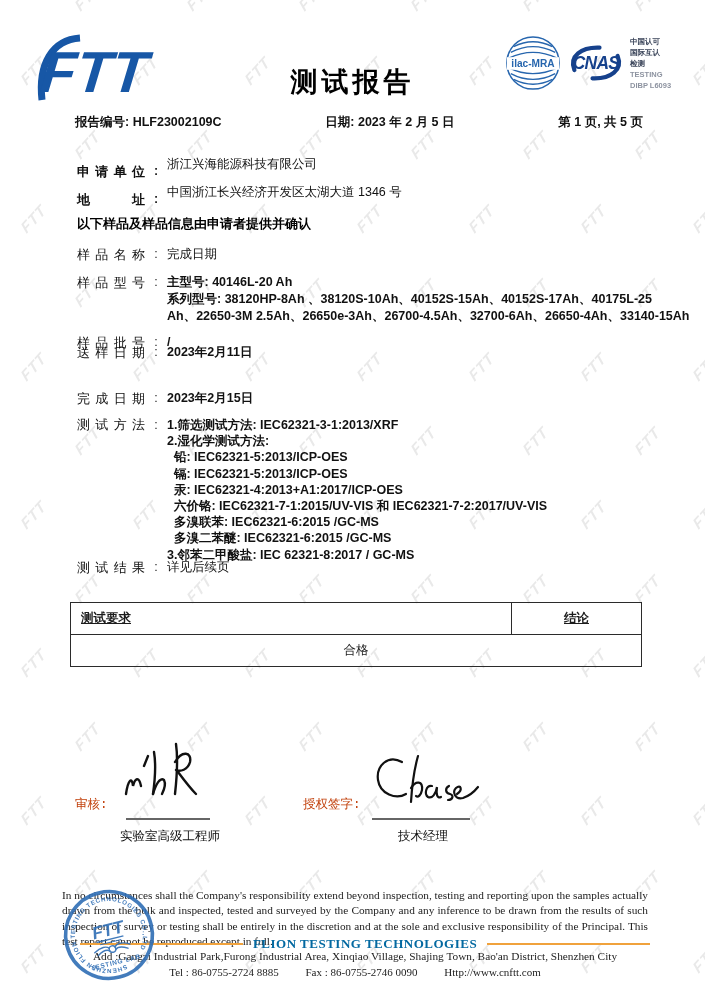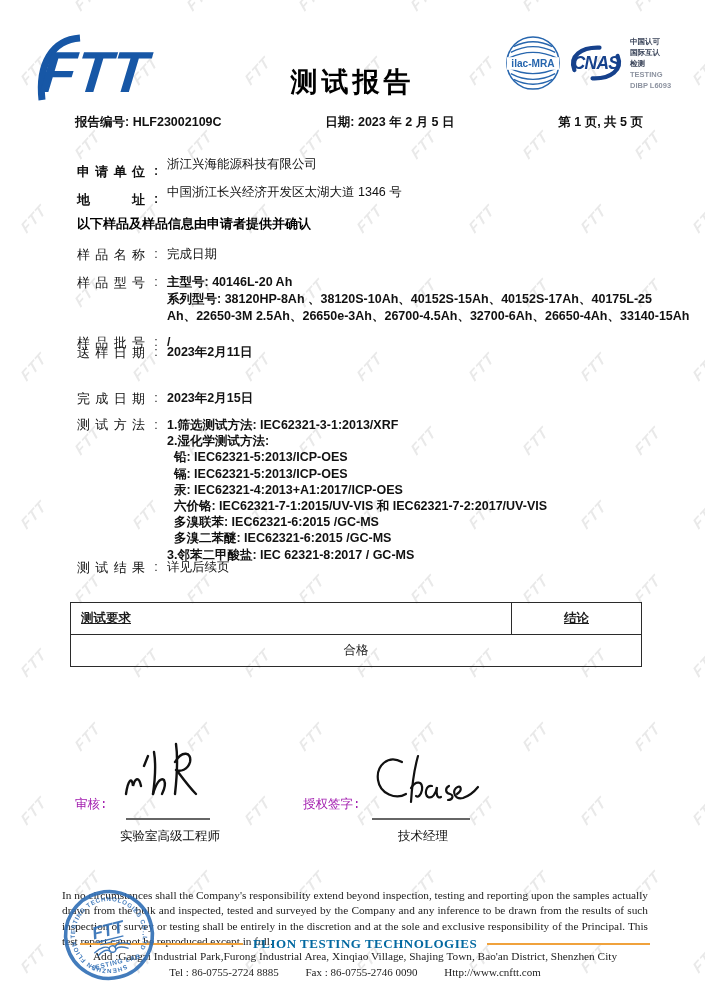--- a/index.html
+++ b/index.html
@@ -32,21 +32,21 @@
   
   .rtable{position:absolute;left:70px;top:602px;width:570px;border:1.6px solid #2b2b2b;}
   .rtable .hrow,.rtable .brow{display:flex;}
   .rtable .hrow{border-bottom:1.6px solid #2b2b2b;text-decoration:underline;}
   .cell-req{width:441px;border-right:1.6px solid #2b2b2b;padding:7px 10px;box-sizing:border-box;}
   .cell-con{flex:1;display:flex;align-items:center;justify-content:center;padding:7px 4px;box-sizing:border-box;}
   .hrow .cell-req,.hrow .cell-con{font-size:12.5px;font-weight:600;}
   .brow .cell-req{font-size:12.5px;font-weight:bold;line-height:20px;padding:12px 10px;}
   .brow .cell-con{font-size:12.5px;}
   
-  .sig-label{position:absolute;font-size:12.5px;color:#a21caf;font-family:Liberation Mono, monospace;}
+  .sig-label{position:absolute;font-size:12.5px;color:#c2410c;font-family:Liberation Mono, monospace;}
   .sig-line{position:absolute;height:2px;background:#666;}
   .sig-caption{position:absolute;font-size:12.5px;text-align:center;color:#111;}
   .sig-svg{position:absolute;}
   
   .disclaimer{position:absolute;left:62px;width:586px;top:888px;font-family:"Liberation Serif",serif;
               font-size:11.3px;line-height:15.3px;text-align:justify;color:#222;}
   .brandline{position:absolute;left:80px;width:570px;top:936px;display:flex;align-items:center;}
   .brandline .oline{flex:1;height:2px;background:#f0a23c;}
   .brandline .bname{margin:0 10px;font-family:"Liberation Serif",serif;font-weight:bold;
                     font-size:13px;color:#0369a1;letter-spacing:.5px;}

